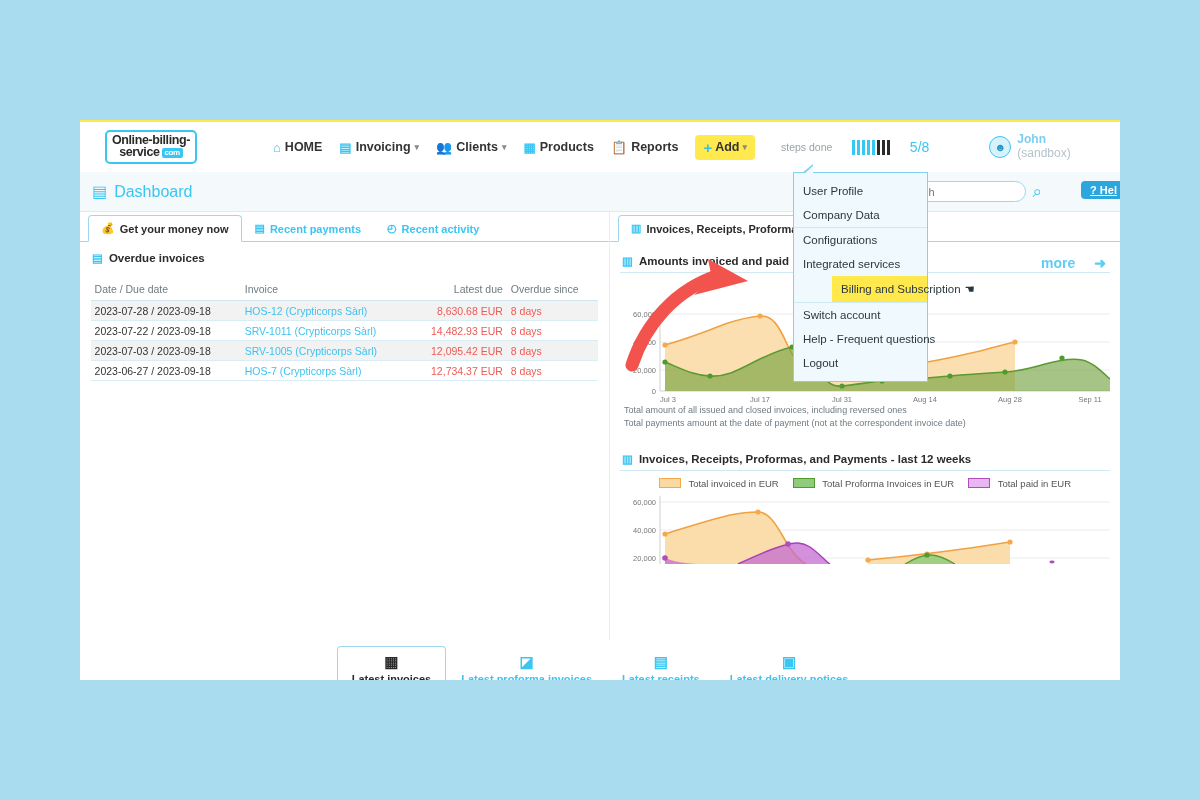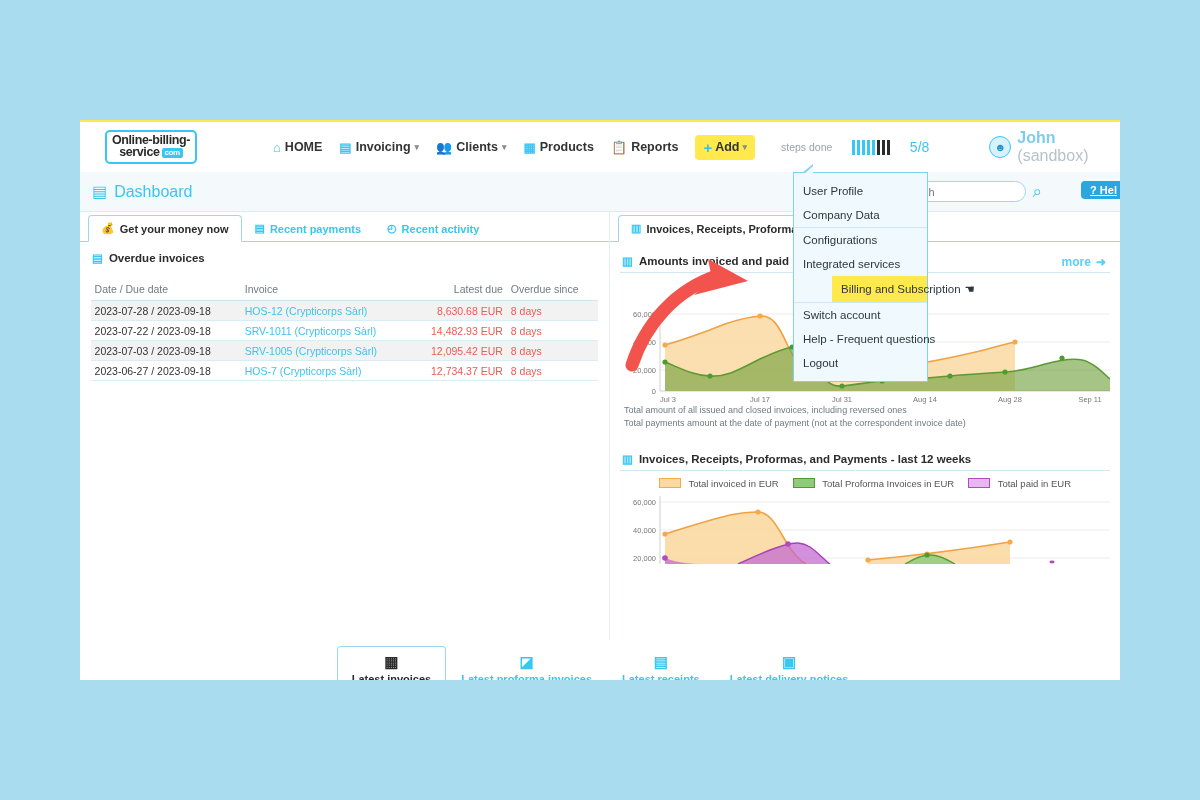--- a/index.html
+++ b/index.html
@@ -64,21 +64,21 @@
   .steps .frac { color: #39c6f3; font-size: 14px; font-weight: normal; }
   .user {
     margin-left: 60px; display: flex; align-items: center; gap: 6px; cursor: pointer;
   }
   .avatar {
     width: 22px; height: 22px; border-radius: 50%;
     background: #d8f2fb; border: 1.5px solid #39c6f3;
     display: flex; align-items: center; justify-content: center;
     font-size: 11px; color: #2196c9;
   }
-  .user .nm { font-size: 16px; color: #7ecdf0; line-height: 1.15; }
+  .user .nm { font-size: 12px; color: #7ecdf0; line-height: 1.15; }
   .user .nm b { display: block; font-weight: bold; }
   .user .nm span { display: block; color: #b6c3c9; }
 
   
   .pagehead {
     height: 40px; background: #f4f9fb;
     border-bottom: 1px solid #dceaf2;
     display: flex; align-items: center; padding: 0 12px;
     position: relative;
   }
@@ -155,21 +155,21 @@
     border-bottom: 1px solid #9fd8ee; padding-left: 8px;
   }
   .chartblock { padding: 6px 10px 0 10px; }
   .chart-title {
     display: flex; align-items: center; gap: 6px;
     font-size: 11.5px; font-weight: bold; color: #2b2b2b;
     padding: 6px 2px 2px 2px; position: relative;
   }
   .morelink {
     position: absolute; right: 4px; top: 7px;
-    font-size: 12px; color: #5ecdf2; display: flex; align-items: center; gap: 5px;
+    font-size: 14px; color: #5ecdf2; display: flex; align-items: center; gap: 19px;
   }
   .sep { border-bottom: 1px solid #cfe8f4; margin: 2px 0 4px 0; }
   .legend {
     display: flex; align-items: center; justify-content: center;
     gap: 14px; font-size: 9.5px; color: #555; padding: 3px 0;
   }
   .legend .sw { width: 22px; height: 10px; display: inline-block; border-width: 1.5px; border-style: solid; margin-right: 5px; vertical-align: -1px; }
   .footnote { font-size: 9px; color: #6e7b82; padding-left: 4px; line-height: 1.45; }
 
   

